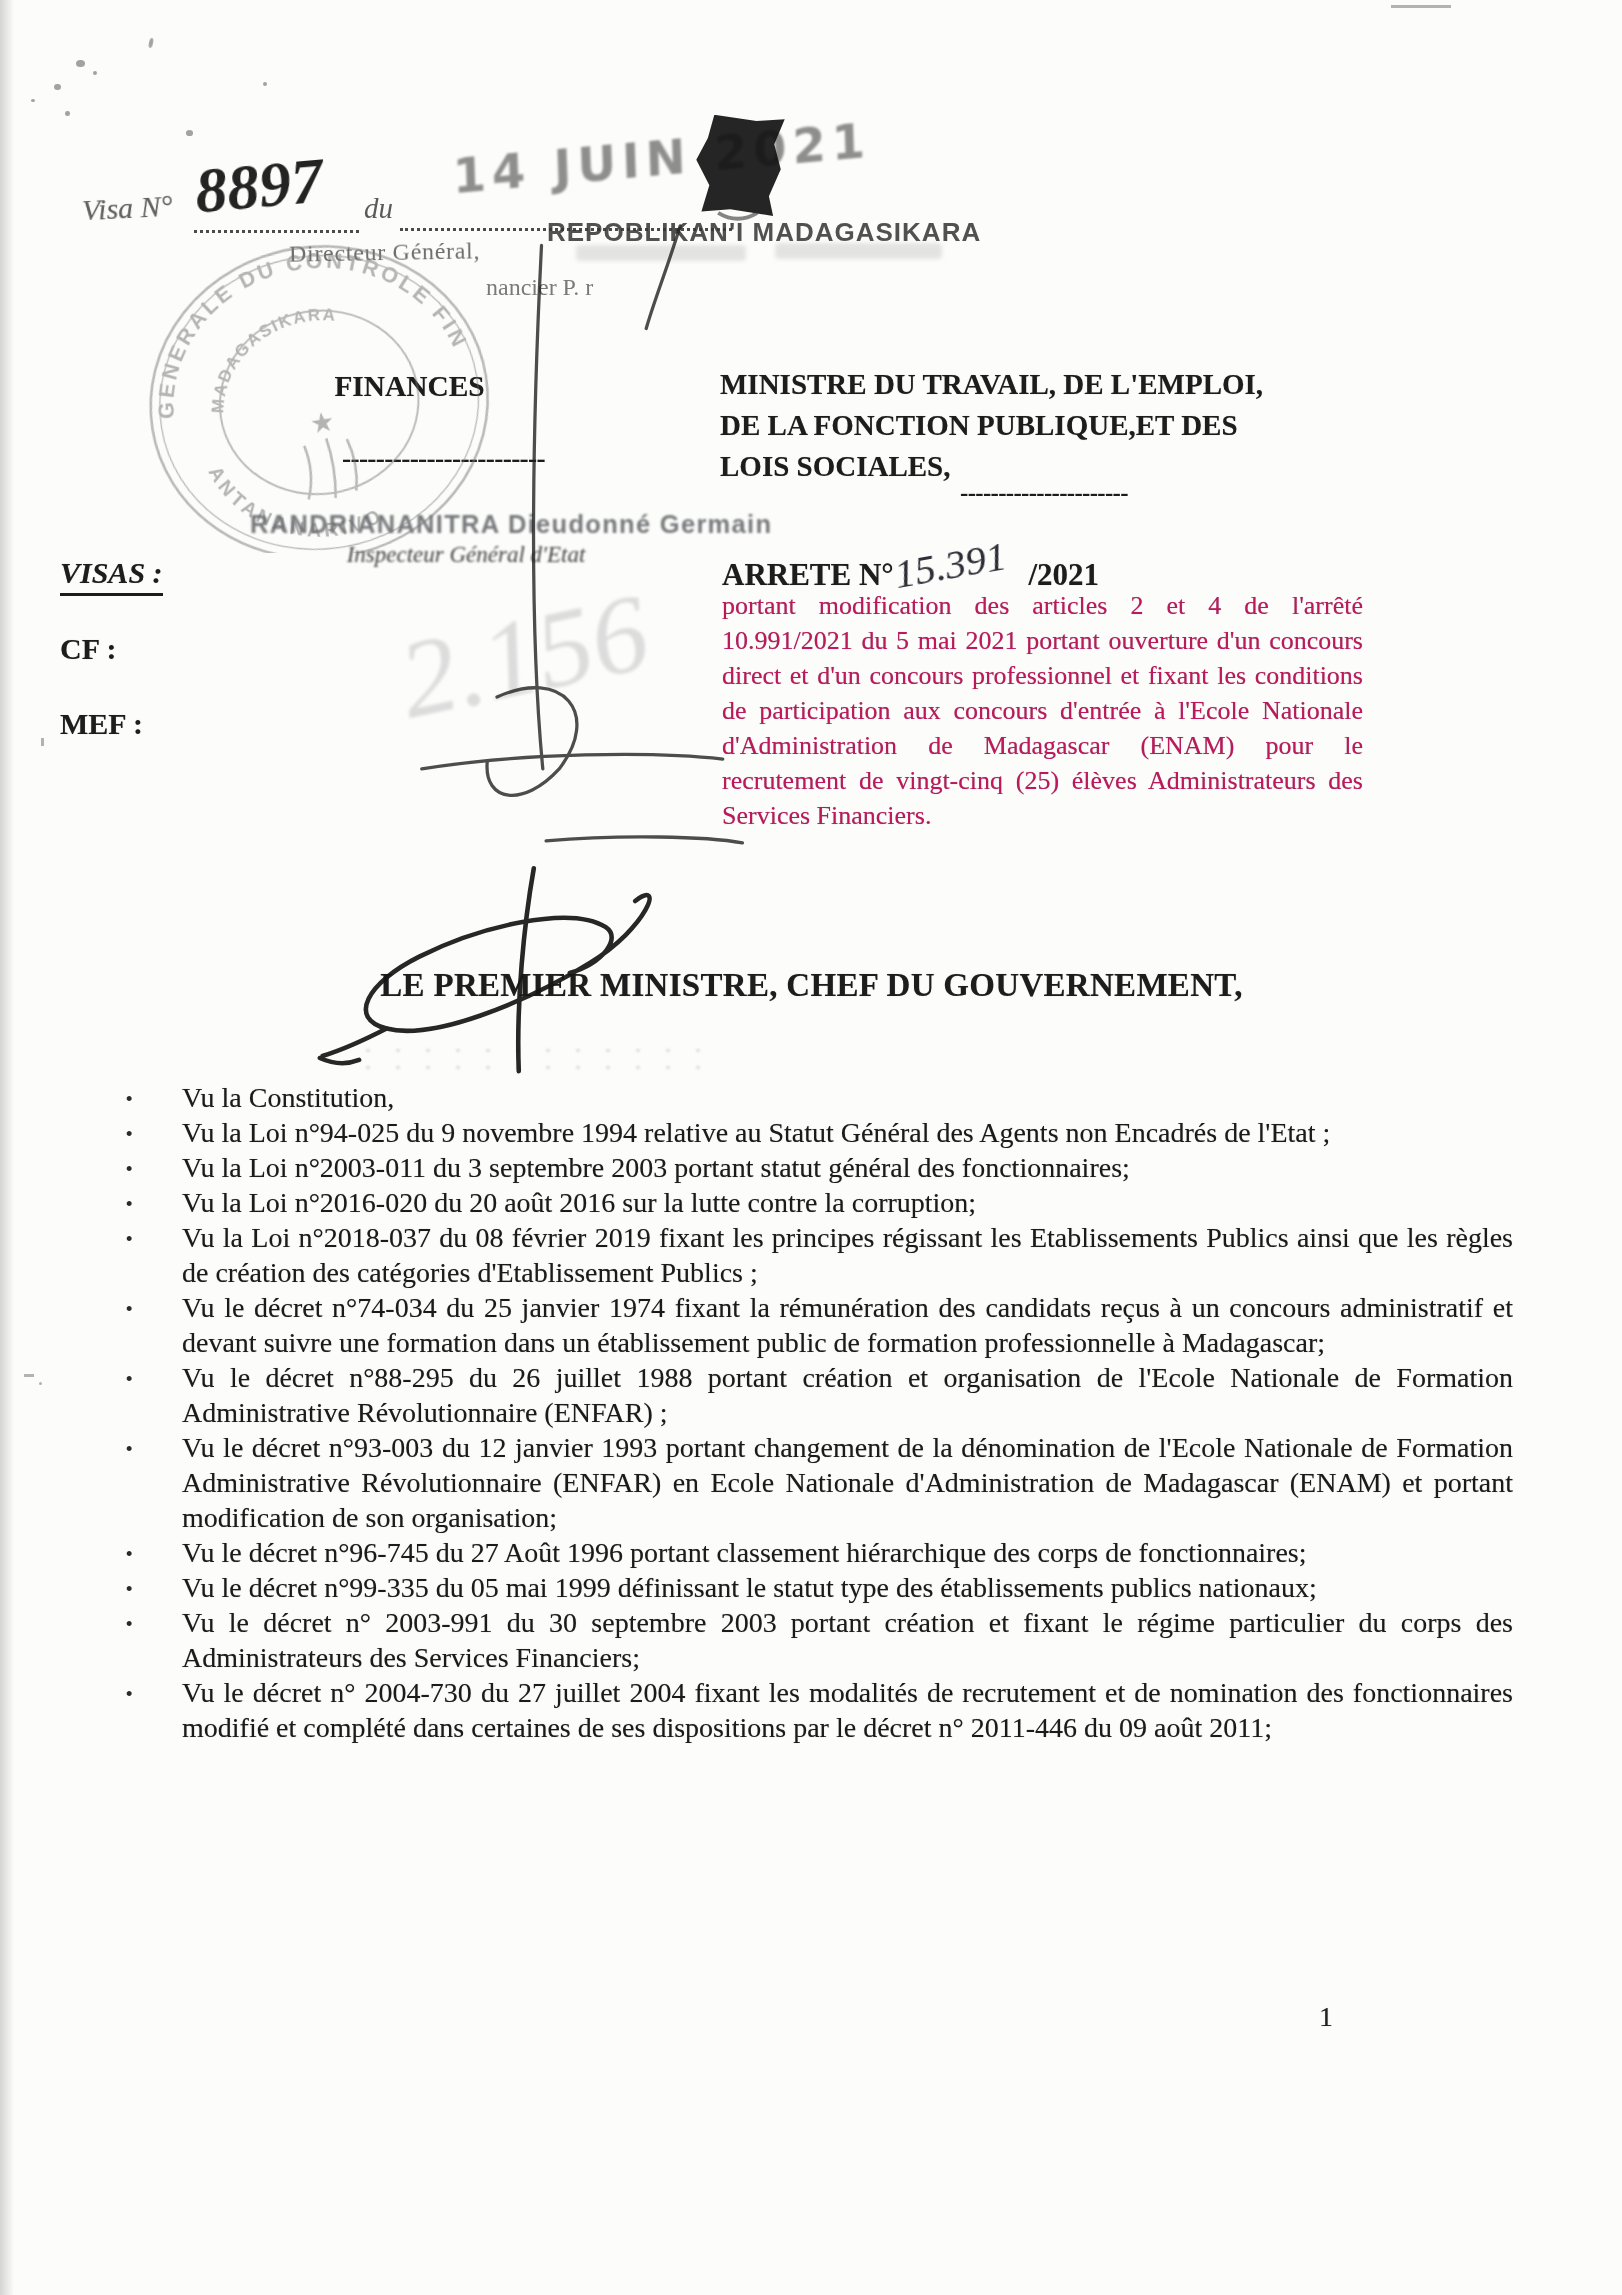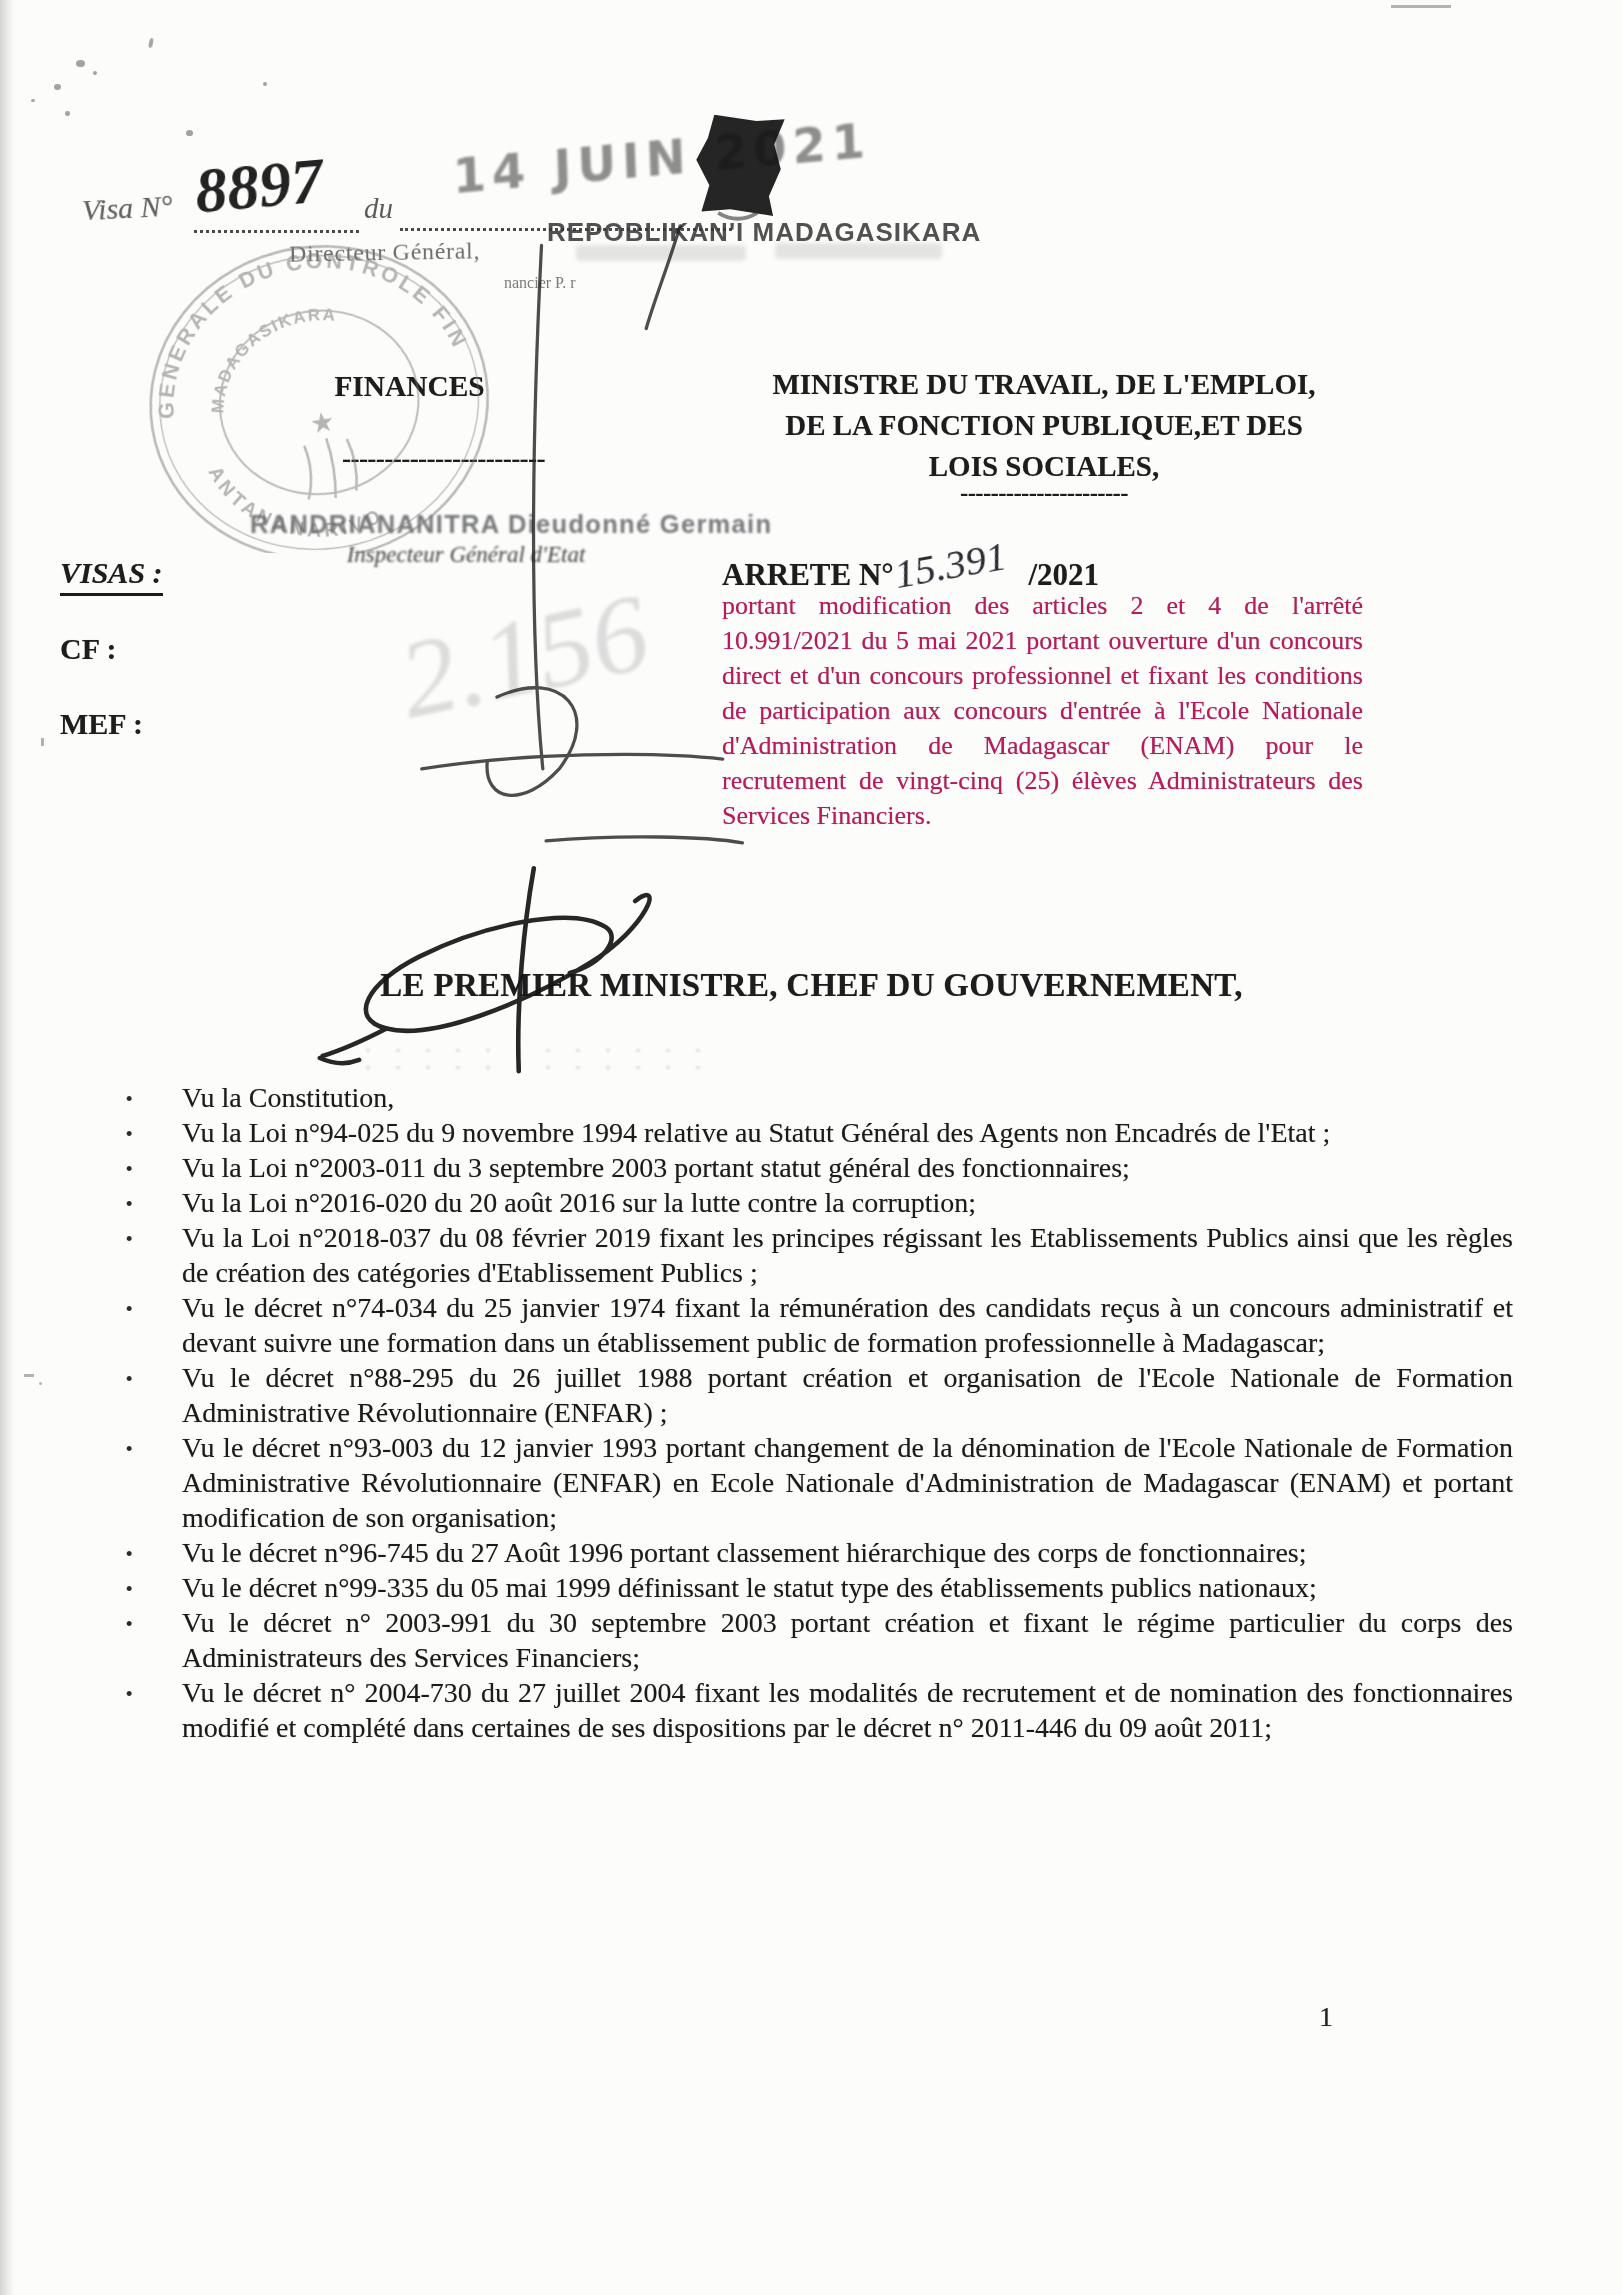--- a/index.html
+++ b/index.html
@@ -30,26 +30,26 @@
   .visa-du{left:364px;top:192px;font-size:29px;font-style:italic;color:#333;
     filter:blur(0.4px);opacity:.8;}
   .dotline{border-bottom:3.9px dotted #2c2c2c;filter:blur(0.3px);opacity:.85;height:0;}
   .dot1{left:194px;top:230px;width:165px;}
   .dot2{left:400px;top:228px;width:332px;}
   .republic{left:547px;top:217px;font-family:"Liberation Sans",sans-serif;
     font-weight:bold;font-size:26px;letter-spacing:1px;color:#343434;
     filter:blur(0.6px);opacity:.85;white-space:nowrap;}
   .dg-line{left:289px;top:239px;font-size:24px;color:#4a4a4a;letter-spacing:0.7px;
     filter:blur(0.7px);opacity:.8;transform:rotate(-1deg);white-space:nowrap;}
-  .fin-frag{left:504px;top:274px;font-size:16px;color:#4f4f4f;filter:blur(0.7px);opacity:.75;}
+  .fin-frag{left:486px;top:274px;font-size:24px;color:#4f4f4f;filter:blur(0.7px);opacity:.75;}
   .smear{background:#777;opacity:.18;filter:blur(2px);border-radius:3.9px;}
   
   .left-header{left:79px;top:366px;width:661px;text-align:center;z-index:2;}
   .left-header .h1{font-weight:bold;font-size:29.4px;line-height:41px;}
-  .right-header{left:720px;top:364px;width:648px;text-align:center;}
+  .right-header{left:720px;top:364px;width:648px;}
   .right-header .h1{font-weight:bold;font-size:29px;line-height:41px;}
   .sep{font-weight:bold;font-size:27.5px;letter-spacing:-0.7px;color:#1c1c1c;
     filter:blur(0.3px);white-space:nowrap;}
   .left-sep{left:293px;top:442px;width:301px;text-align:center;z-index:2;}
   .right-sep{left:720px;top:479px;width:648px;text-align:center;}
   
   .circ-stamp{left:134px;top:206px;z-index:3;}
   .top-sign{left:366px;top:216px;z-index:4;}
   .main-sign{left:308px;top:865px;z-index:4;}
   

